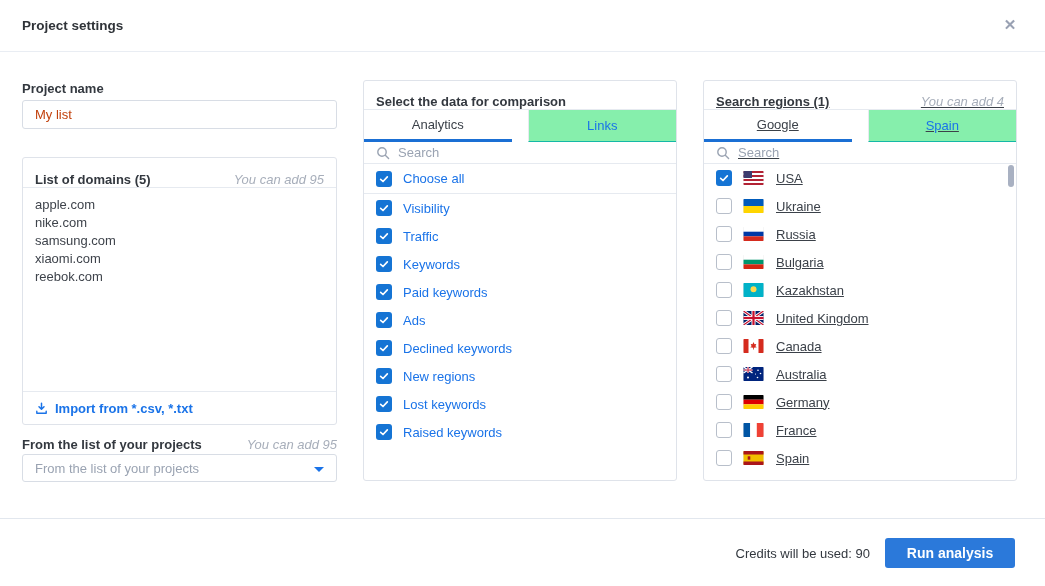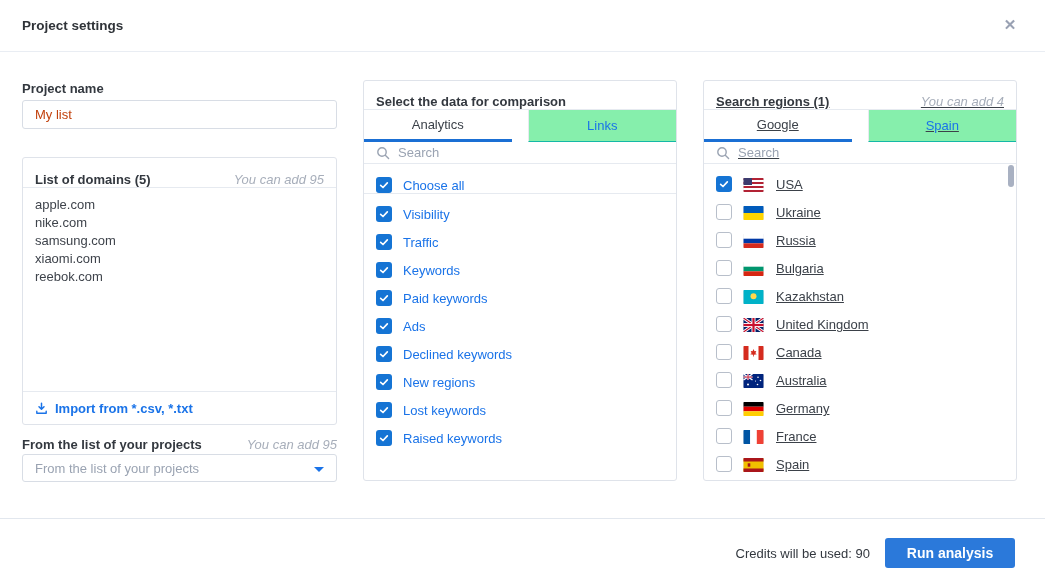--- a/index.html
+++ b/index.html
@@ -28,25 +28,25 @@
   .tab.active { background: #fff; color: #3b4149; border-bottom: 3px solid #1a6fd4; }
   .tab.inactive { background: #86efac; color: #1a73e8; border-bottom: 1px solid #14b8a6; border-left: 1px solid #e6eaf0; }
   .search-row { height: 22px; border-bottom: 1px solid #e6eaf0; display: flex; align-items: center; padding: 0 12px; gap: 8px; }
   .search-row input { border: none; outline: none; flex: 1; font-size: 13px; font-family: "Liberation Sans", sans-serif; color: #3b4149; background: transparent; }
   .search-row input::placeholder { color: #9aa3b2; }
 
   .checkbox { width: 16px; height: 16px; border-radius: 3px; flex: none; display: inline-flex; align-items: center; justify-content: center; cursor: pointer; }
   .checkbox.checked { background: #1574d4; }
   .checkbox.unchecked { background: #fff; border: 1px solid #b8bfca; }
 
-  .opt-row { height: 28px; display: flex; align-items: flex-end; padding: 0 12px; gap: 11px; cursor: pointer; }
+  .opt-row { height: 28px; display: flex; align-items: center; padding: 0 12px; gap: 11px; cursor: pointer; }
   .opt-row.divider-below { height: 30px; border-bottom: 1px solid #e6eaf0; }
   .opt-label { color: #1a73e8; }
 
-  .region-row { height: 28px; display: flex; align-items: flex-end; padding: 0 12px; cursor: pointer; }
+  .region-row { height: 28px; display: flex; align-items: center; padding: 0 12px; cursor: pointer; }
   .region-label { color: #3b4149; margin-left: 12px; }
   .flag { width: 21px; height: 14px; margin-left: 11px; flex: none; display: inline-block; box-shadow: inset 0 0 0 1px rgba(0,0,0,0.07); border-radius: 1px; overflow: hidden; }
   .flag svg { display: block; width: 100%; height: 100%; }
 
   
   .pn-label { position: absolute; left: 22px; top: 81px; }
   .pn-input { position: absolute; left: 22px; top: 100px; width: 315px; height: 29px; border: 1px solid #d8dde5; border-radius: 3px; padding: 0 12px; font-size: 13px; font-family: "Liberation Sans", sans-serif; color: #c2410c; outline: none; }
 
   .domains-box { position: absolute; left: 22px; top: 157px; width: 315px; height: 268px; border: 1px solid #dfe3ea; border-radius: 3px; }
   .domains-box .panel-header { height: 30px; }

